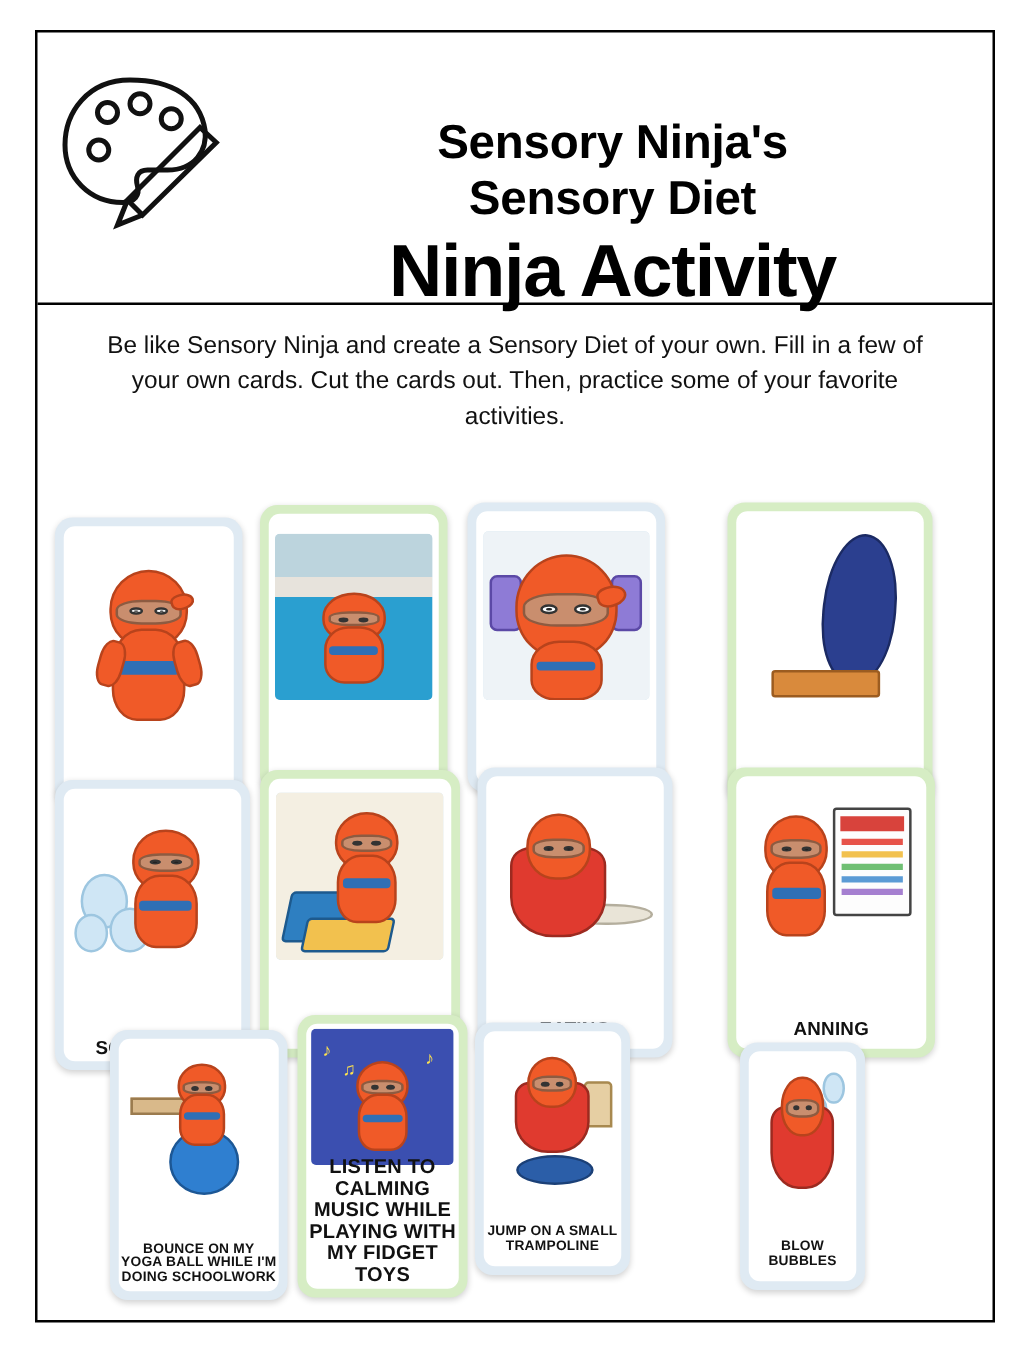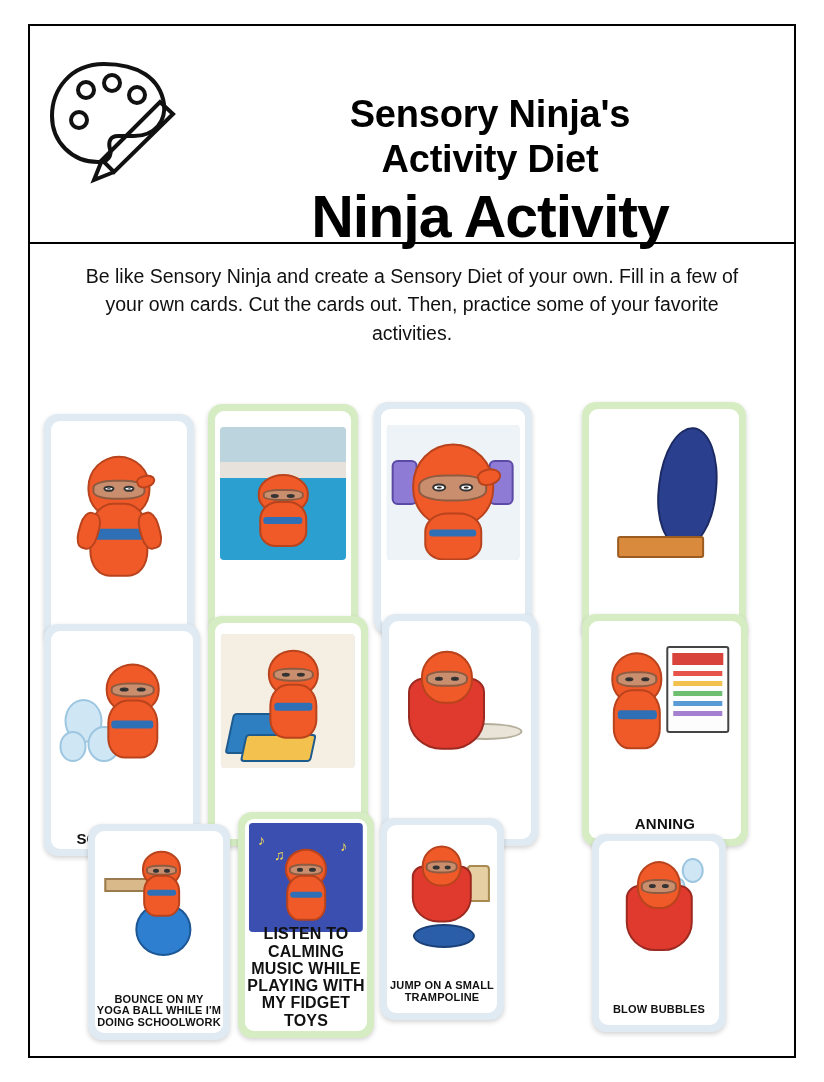--- a/index.html
+++ b/index.html
@@ -432,21 +432,21 @@
         <circle cx="70" cy="33" r="8" fill="none" stroke="#111" stroke-width="4"></circle>
         <circle cx="95" cy="45" r="8" fill="none" stroke="#111" stroke-width="4"></circle>
         <circle cx="37" cy="70" r="8" fill="none" stroke="#111" stroke-width="4"></circle>
         <path d="M60 110 L118 52 L131 64 L72 122 Z" fill="none" stroke="#111" stroke-width="4"></path>
         <path d="M60 110 L52 130 L72 122" fill="none" stroke="#111" stroke-width="4"></path>
       </svg>
     </div>
 
     <div class="title-block">
       <div class="title-line1">Sensory Ninja's</div>
-      <div class="title-line2">Activity Diet</div>
+      <div class="title-line2">Sensory Diet</div>
       <div class="title-line3">Ninja Activity</div>
     </div>
   </div>
 
   <div class="instructions">Be like Sensory Ninja and create a Sensory Diet of your own. Fill in a few of your own cards. Cut the cards out. Then, practice some of your favorite activities.</div>
 
   <div class="collage">
 
     <div class="card bg-blue" style="left:14px; top:48px; width:150px; height:230px;">
       <div class="inner-white"></div>
@@ -733,21 +733,21 @@
                   </div>
               </div>
             </div>
           </div>
         </div>
       </div>
       <div class="label" style="bottom:8%;font-size:11px;">JUMP ON A SMALL TRAMPOLINE</div>
     </div>
 
 
-    <div class="card bg-blue" style="left:562px; top:468px; width:134px; height:198px;text-decoration:underline;">
+    <div class="card bg-blue" style="left:562px; top:468px; width:100px; height:198px;text-decoration:underline;">
       <div class="inner-white"></div>
       <div class="art" style="top:6%; height:60%;">
         <div class="art-photo" style="background:#fff;">
           <div class="scene-bubbles">
             <div class="bubble" style="right:10%;top:10%;width:16%;height:18%;"></div>
             <div class="bubble" style="right:26%;top:26%;width:12%;height:14%;"></div>
           </div>
           <div class="ninja" style="width:58%;height:84%;">
             <div class="cape"></div>
             <div class="n-head">

